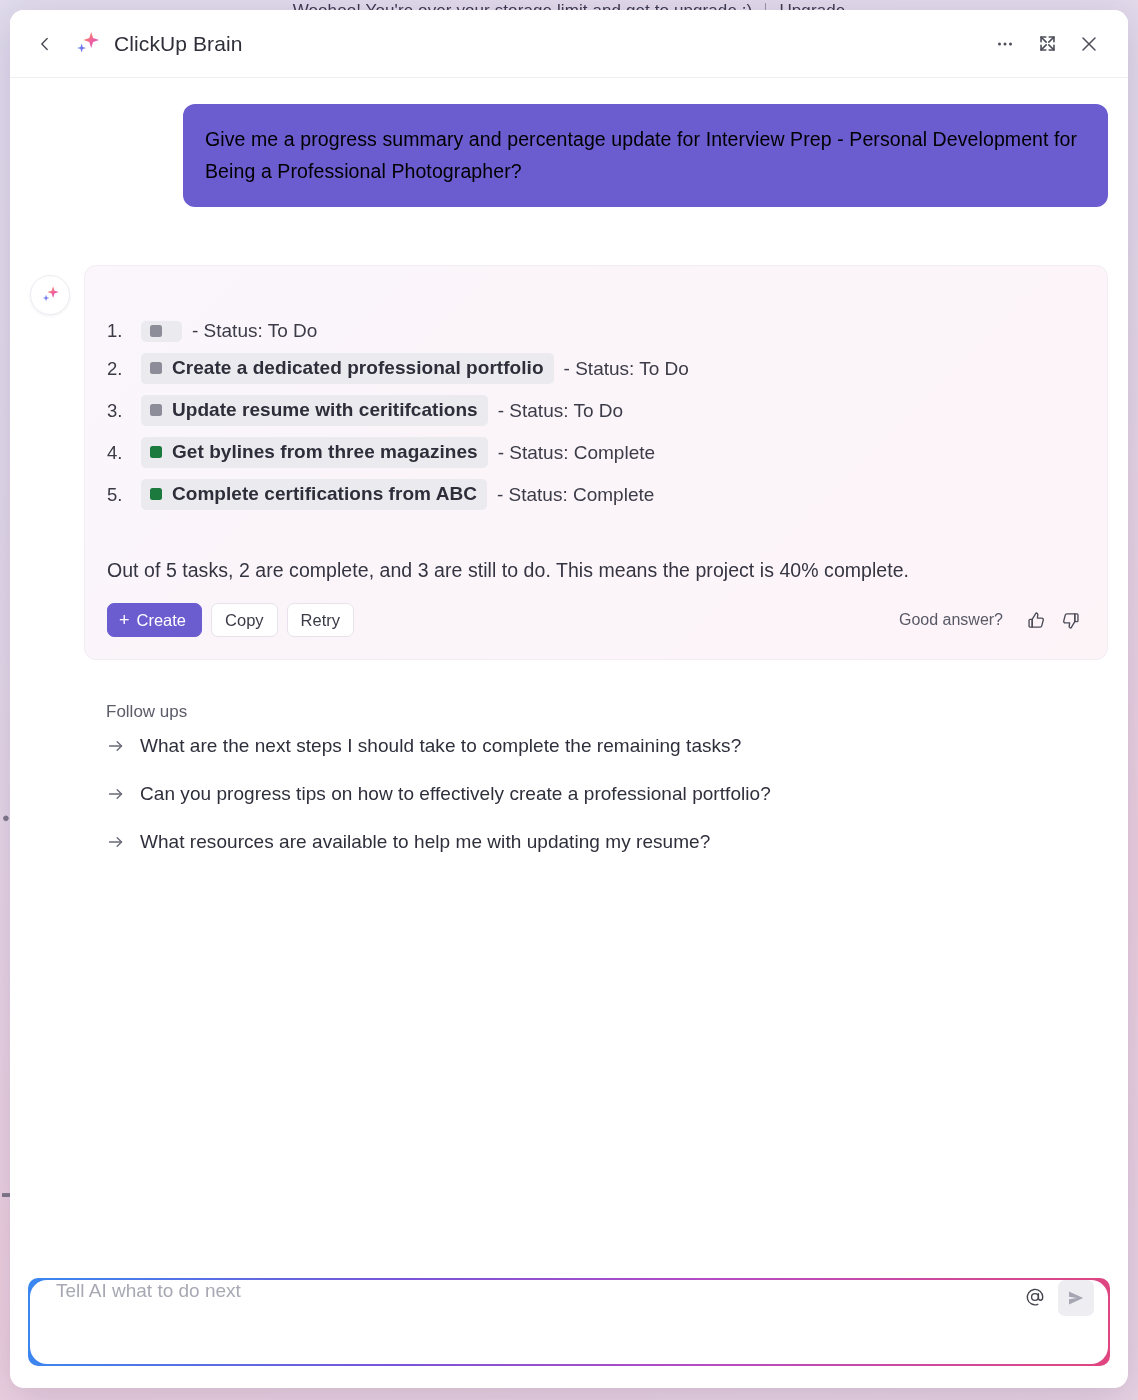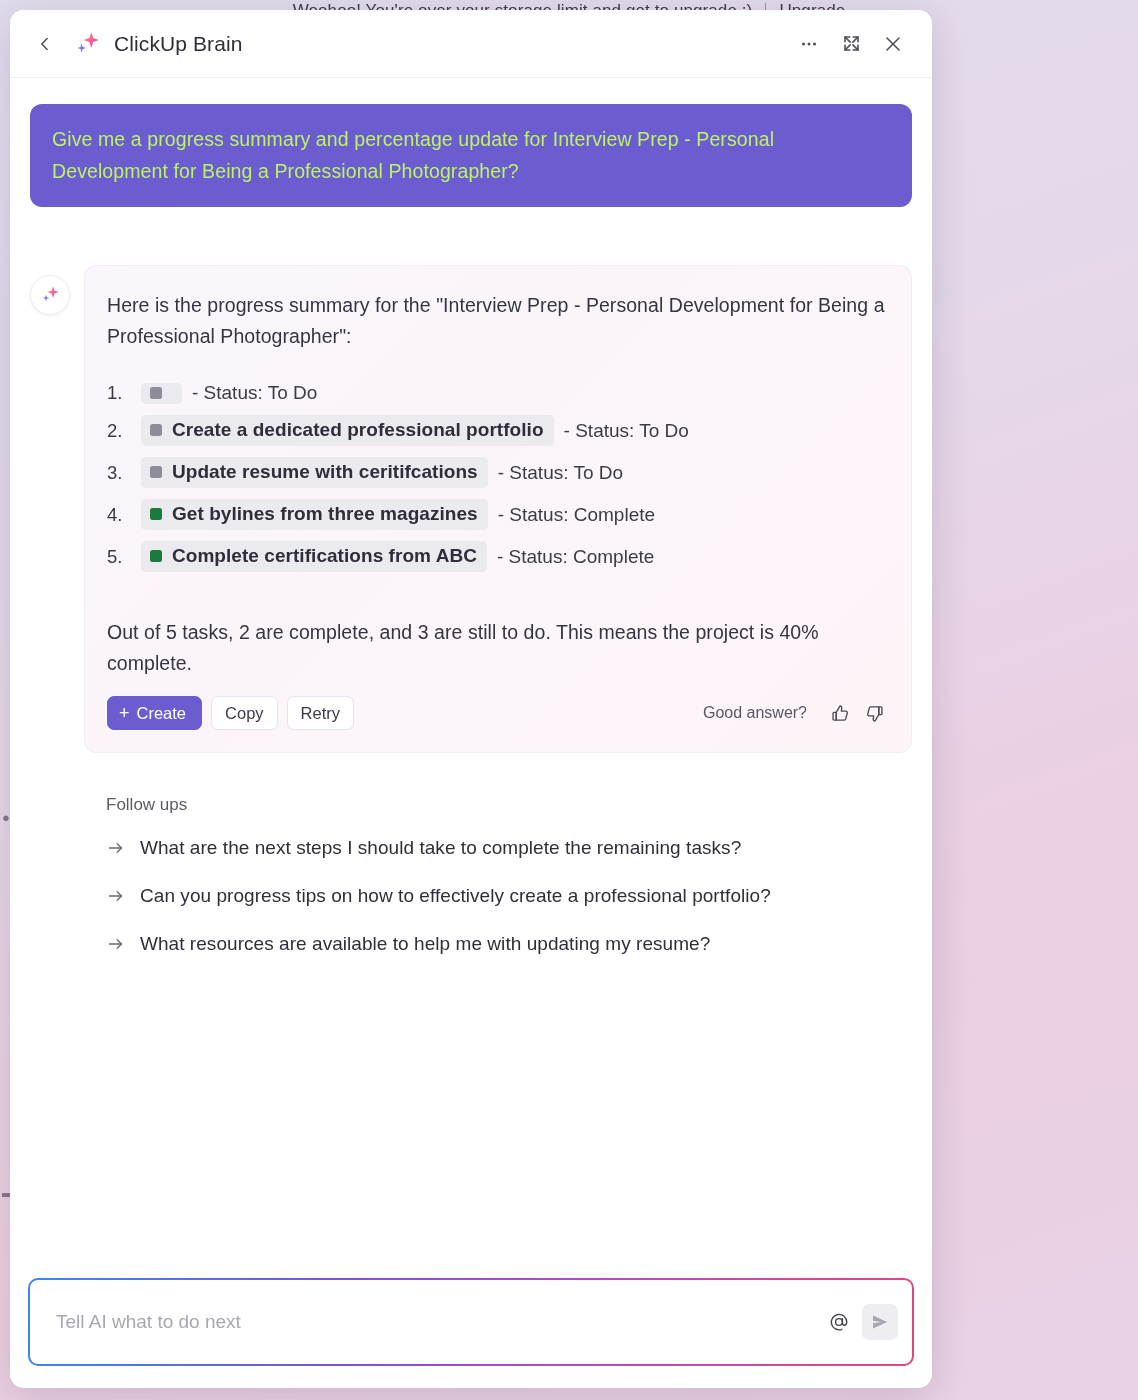--- a/index.html
+++ b/index.html
@@ -31,21 +31,21 @@
   }
   .bitglyph {
     position: absolute; left: 2px;
     font-size: 13px; color: #6f6a7d; opacity: .85;
   }
 
   
   #modal {
     position: absolute;
     left: 10px; top: 10px;
-    width: 922px; height: 1378px;
+    width: 1118px; height: 1378px;
     background: #ffffff;
     border-radius: 14px;
     box-shadow: 0 8px 40px rgba(40,25,70,.16);
     overflow: hidden;
     display: flex; flex-direction: column;
   }
 
   
   #header {
     height: 68px; flex: 0 0 68px;
@@ -74,21 +74,21 @@
   #chat-body {
     flex: 1; overflow: hidden; position: relative;
     padding: 26px 20px 0 20px;
   }
 
   
   #user-row { display: flex; justify-content: flex-end; }
   #user-bubble {
     max-width: 925px;
     background: #6b5cd0;
-    color: #bef264;
+    color: #000000;
     border-radius: 12px;
     padding: 19px 22px 20px 22px;
     font-size: 19.5px; line-height: 32px;
     letter-spacing: .1px;
   }
 
   
   #assistant-row { display: flex; margin-top: 58px; }
   #ai-avatar {
     width: 40px; height: 40px; flex: 0 0 40px;
@@ -172,41 +172,41 @@
   .btn .plus { font-size: 18px; margin-right: 7px; line-height: 1; }
   #actions-spacer { flex: 1; }
   #good-answer-label { font-size: 16px; color: #585866; margin-right: 14px; }
   .thumb-btn {
     width: 30px; height: 30px; display: flex; align-items: center; justify-content: center;
     color: #4b4b58; cursor: pointer; border-radius: 6px; margin-left: 4px;
   }
 
   
   #followups { margin-top: 42px; padding-left: 76px; }
-  #followups-title { font-size: 17px; color: #5c5c69; margin-bottom: 22px; }
+  #followups-title { font-size: 17px; color: #5c5c69; margin-bottom: 13px; }
   .fu-item {
     display: flex; align-items: center;
     margin-bottom: 26px; cursor: pointer;
   }
   .fu-arrow { width: 34px; flex: 0 0 34px; color: #6a6a78; display: flex; align-items: center; }
   .fu-text { font-size: 19px; color: #2f2f3c; letter-spacing: .05px; }
 
   
   #composer-wrap { flex: 0 0 auto; padding: 0 18px 22px 18px; }
   #composer {
     position: relative;
     height: 88px;
     border-radius: 10px;
     padding: 2px;
     background: linear-gradient(100deg, #3a87f0 0%, #7a54d8 35%, #b44bc4 62%, #e0467f 100%);
   }
   #composer-inner {
     width: 100%; height: 100%;
-    background: #fff; border-radius: 8px;
-    display: flex; align-items: center;
+    background: #fff; border-radius: 17px;
+    display: flex; align-items: flex-start;
     padding: 0 14px 0 26px;
   }
   #composer-input {
     flex: 1; border: none; outline: none;
     font-size: 19px; font-family: "Liberation Sans", sans-serif;
     color: #2f2f3c; background: transparent;
   }
   #composer-input::placeholder { color: #a8a8b4; }
   #mention-btn {
     width: 34px; height: 34px; display: flex; align-items: center; justify-content: center;
@@ -296,21 +296,20 @@
 
     <div id="assistant-row">
       <div id="ai-avatar">
         <svg width="22" height="22" viewBox="0 0 30 30">
           <path d="M19.2 3 L21.1 9.1 L27 11 L21.1 12.9 L19.2 19 L17.3 12.9 L11.4 11 L17.3 9.1 Z" fill="url(#sp1)"></path>
           <path d="M9.6 14.5 L10.7 18 L14 19 L10.7 20 L9.6 23.5 L8.5 20 L5.2 19 L8.5 18 Z" fill="url(#sp2)"></path>
         </svg>
       </div>
 
       <div id="response-card">
-        <div id="intro-text">Here is the progress summary for the "Interview Prep - Personal Development for Being a Professional Photographer":</div>
 
         <ol id="task-list">
           <li class="task-item">
             <span class="task-num">1.</span>
             <span class="task-chip">
               <span class="task-sq" style="background:#8d8d99"></span>
             </span>
             <span class="task-status">- Status: To Do</span>
           </li>
           <li class="task-item">

